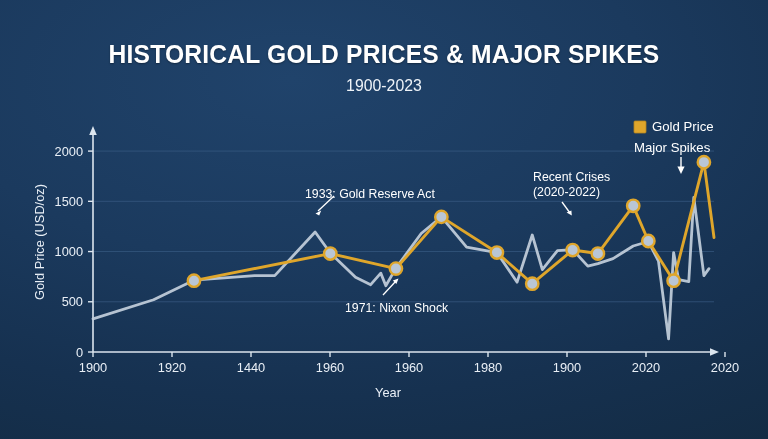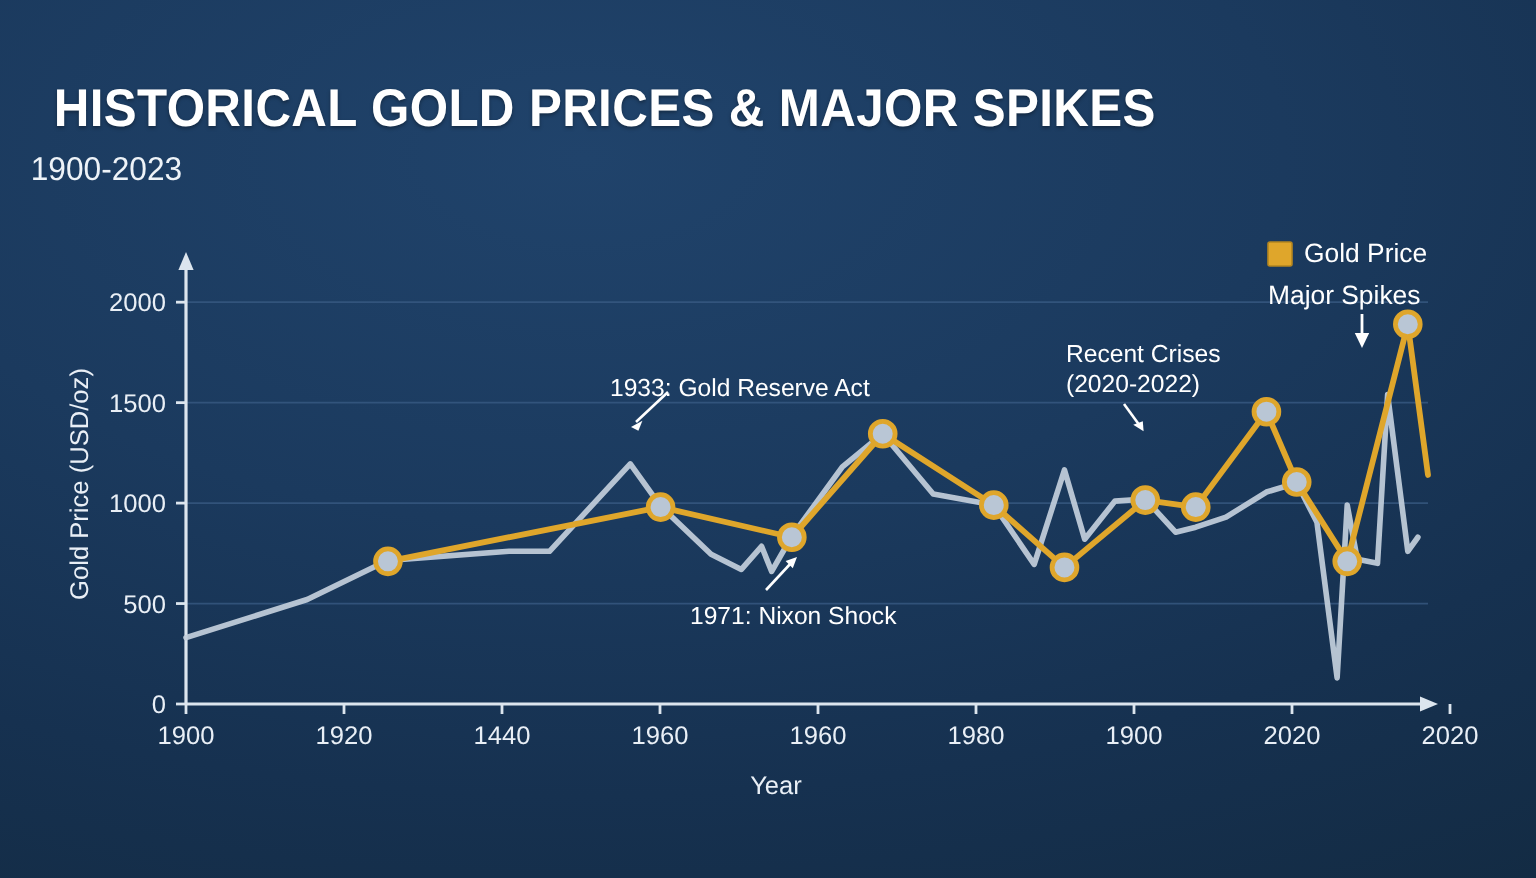--- a/index.html
+++ b/index.html
@@ -20,21 +20,21 @@
     background:
       radial-gradient(ellipse 120% 110% at 38% 18%, #20436b 0%, #1b3a5e 38%, #163150 66%, #12293f 100%);
     overflow: hidden;
   }
   
   #title-block {
     position: absolute;
     left: 0;
     top: 41px;
     width: 768px;
-    text-align: left;
+    text-align: center;
   }
   #chart-title {
     font-size: 26.5px;
     font-weight: bold;
     letter-spacing: 0.2px;
     color: #ffffff;
     line-height: 1;
     transform: scaleX(0.93);
     text-shadow: 0 1px 2px rgba(0,0,0,0.35);
   }

